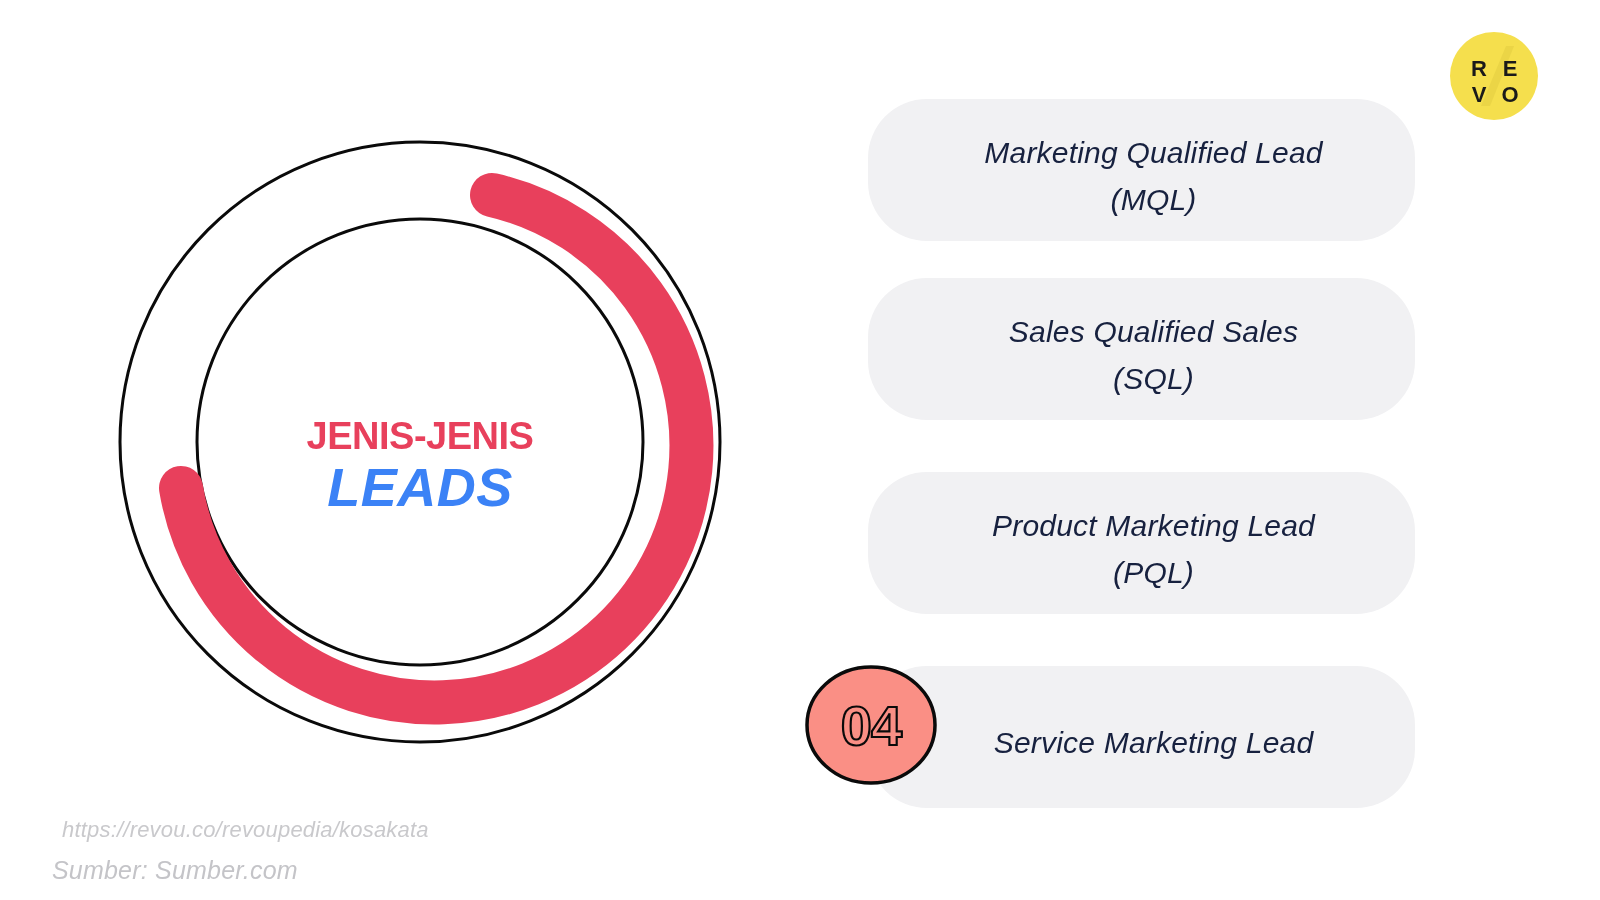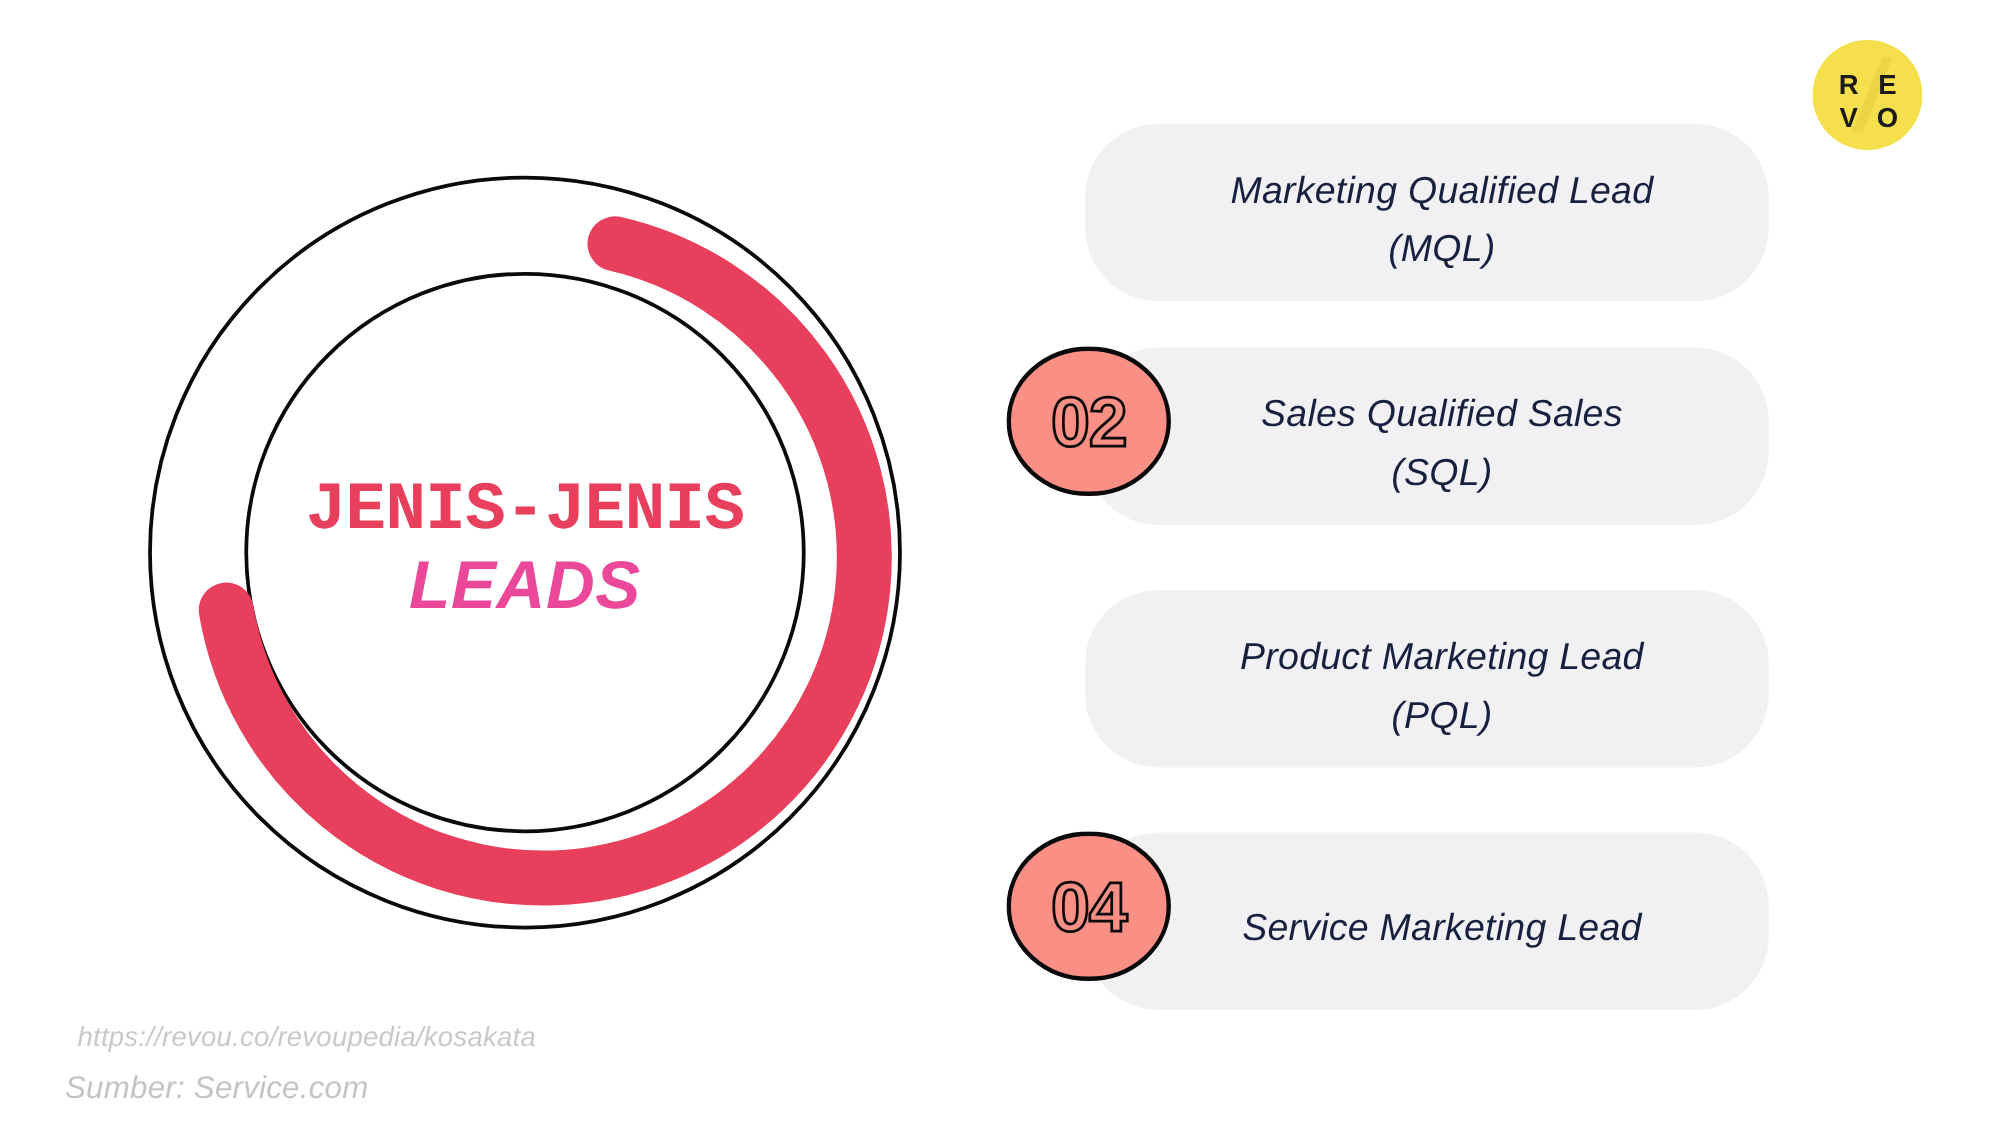--- a/index.html
+++ b/index.html
@@ -25,35 +25,36 @@
 
   #emblem-title {
     position:absolute;
     left:110px; top:380px;
     width:620px;
     text-align:center;
     pointer-events:none;
   }
   .title-line1 {
     display:block;
-    font-family:Liberation Mono, monospace;
+    font-family:Liberation Sans, sans-serif;
     font-weight:bold;
-    font-size:54px;
+    font-size:38px;
     letter-spacing:-0.5px;
     color:#E8405C;
     line-height:1.06;
+    margin-top:36px;
   }
   .title-line2 {
     display:block;
     font-family:"Liberation Sans", sans-serif;
     font-weight:bold;
     font-style:italic;
     font-size:54px;
     letter-spacing:0.5px;
-    color:#ec4899;
+    color:#3b82f6;
     line-height:1.18;
   }
 
   
   #list {
     position:absolute;
     left:805px; top:98px;
     width:610px; height:690px;
   }
   .row {
@@ -143,26 +144,20 @@
         <span class="row-label">Marketing Qualified Lead
 (MQL)</span>
       </div>
     </div>
 
     <div class="row" style="top:179px;">
       <div class="row-pill">
         <span class="row-label">Sales Qualified Sales
 (SQL)</span>
       </div>
-      <div class="row-badge">
-        <svg viewBox="0 0 132 120" xmlns="http://www.w3.org/2000/svg">
-          <ellipse cx="66" cy="60" rx="64" ry="58" fill="#FA8F85" stroke="#0A0A0A" stroke-width="3.5"></ellipse>
-          <text x="66" y="60" text-anchor="middle" dominant-baseline="central" font-family="Liberation Sans, sans-serif" font-size="56" font-weight="bold" letter-spacing="-1" fill="none" stroke="#0A0A0A" stroke-width="2.2">02</text>
-        </svg>
-      </div>
     </div>
 
     <div class="row" style="top:373px;">
       <div class="row-pill">
         <span class="row-label">Product Marketing Lead
 (PQL)</span>
       </div>
     </div>
 
     <div class="row" style="top:567px;">
@@ -185,16 +180,16 @@
       <path d="M56 14 L64 14 L40 74 L31 74 Z" fill="#E9D445" opacity="0.85"></path>
       <text x="29" y="36" text-anchor="middle" dominant-baseline="central" font-family="Liberation Sans, sans-serif" font-size="22" font-weight="bold" fill="#1A1A1A">R</text>
       <text x="60" y="36" text-anchor="middle" dominant-baseline="central" font-family="Liberation Sans, sans-serif" font-size="22" font-weight="bold" fill="#1A1A1A">E</text>
       <text x="29" y="62" text-anchor="middle" dominant-baseline="central" font-family="Liberation Sans, sans-serif" font-size="22" font-weight="bold" fill="#1A1A1A">V</text>
       <text x="60" y="62" text-anchor="middle" dominant-baseline="central" font-family="Liberation Sans, sans-serif" font-size="22" font-weight="bold" fill="#1A1A1A">O</text>
     </svg>
   </div>
 
   <div id="footer">
     <div class="footer-line" id="footer-url">https://revou.co/revoupedia/kosakata</div>
-    <div class="footer-line" id="footer-source">Sumber: Service.com</div>
+    <div class="footer-line" id="footer-source">Sumber: Sumber.com</div>
   </div>
 
 </div>
 
 </body></html>

